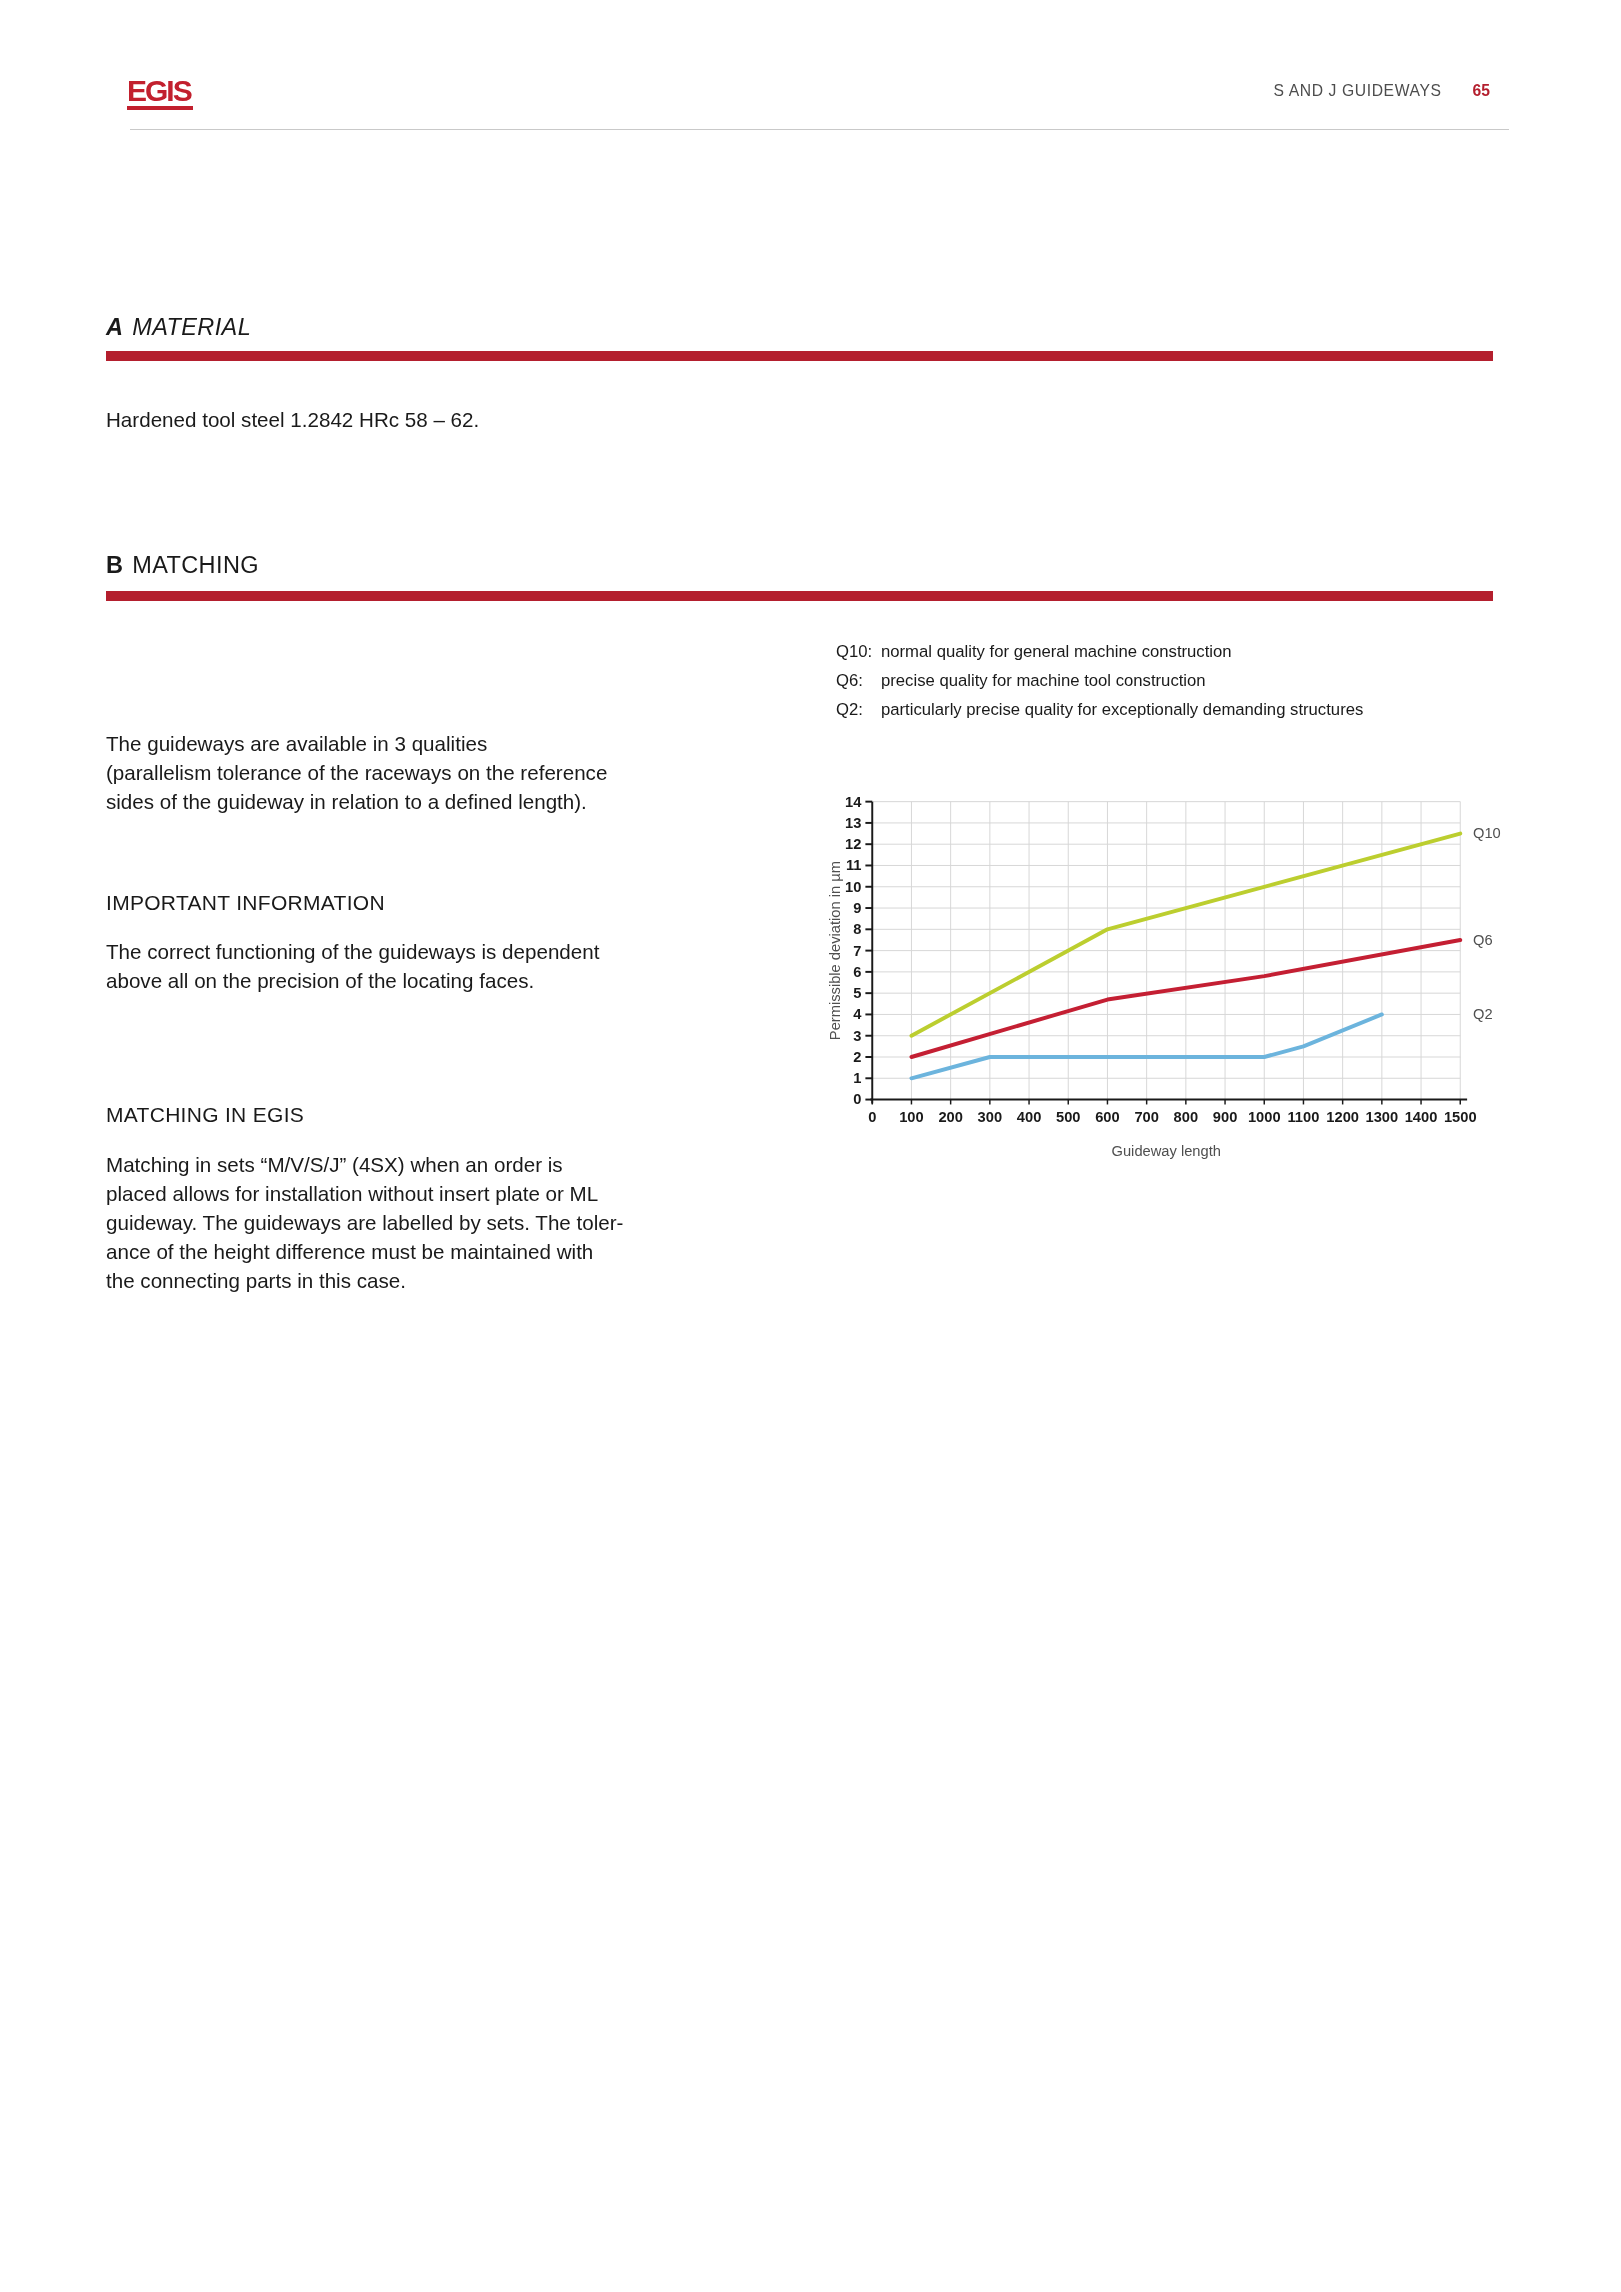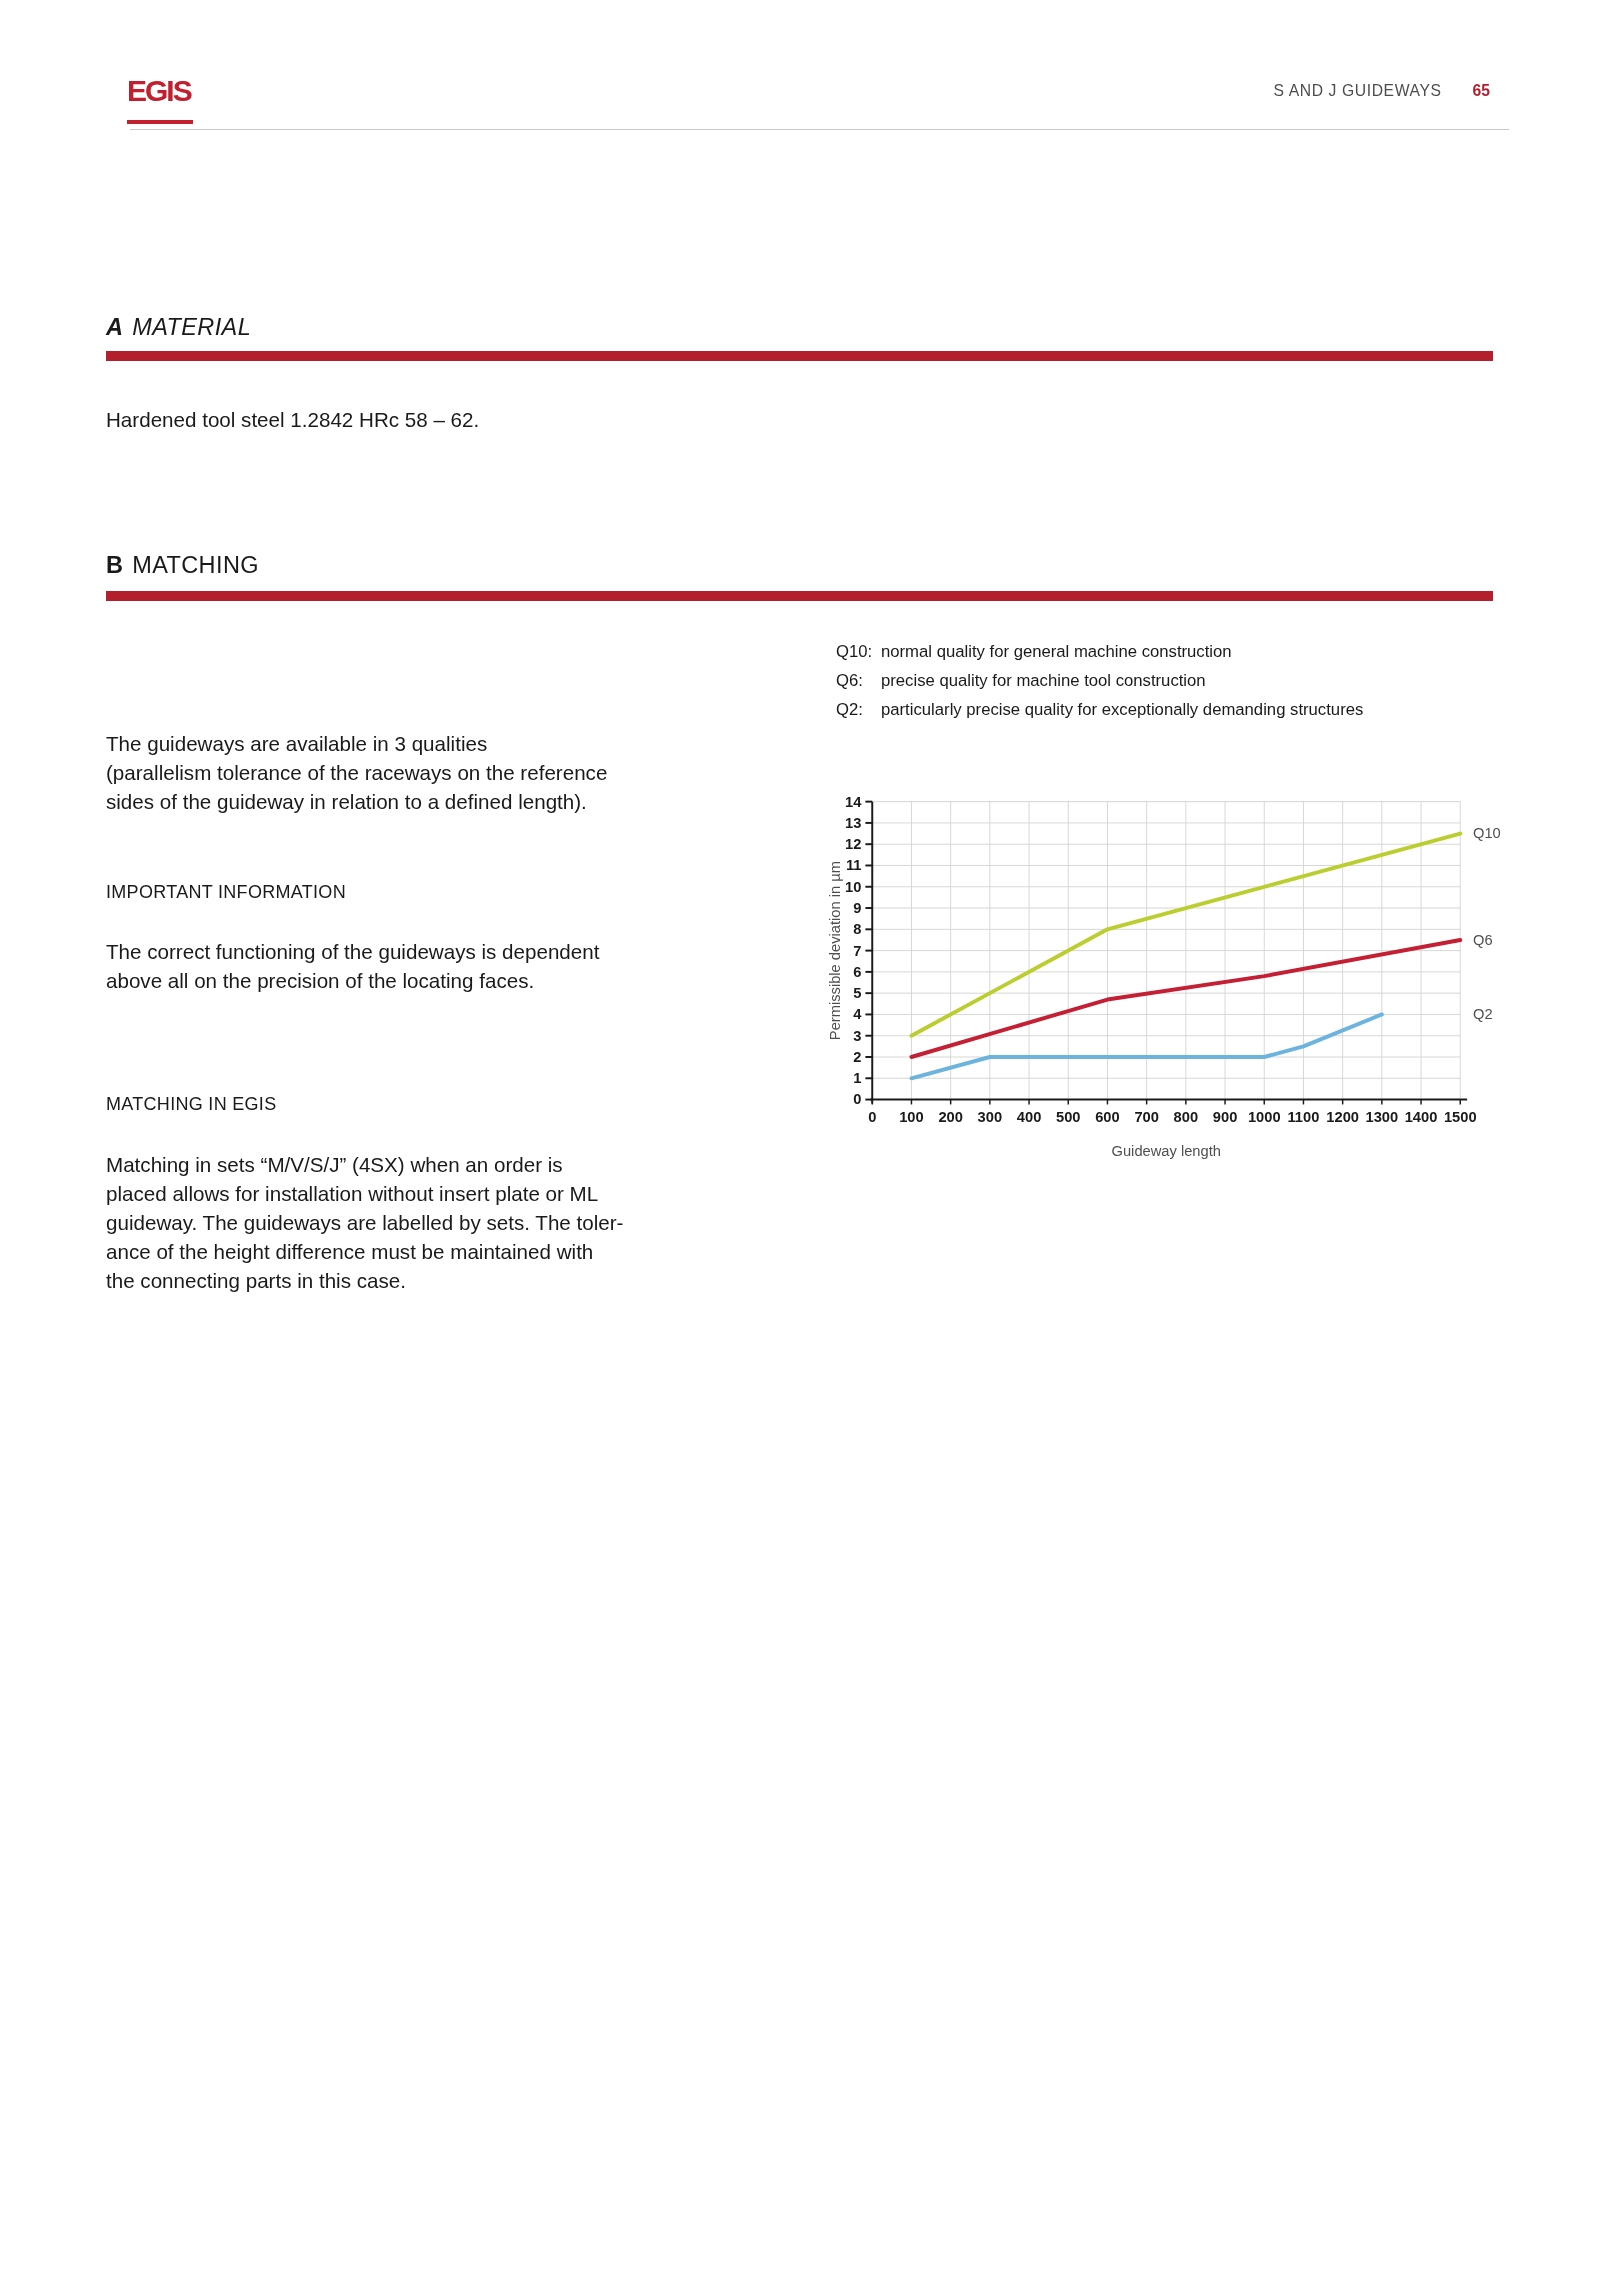--- a/index.html
+++ b/index.html
@@ -18,21 +18,21 @@
     overflow:hidden;
     color:var(--text);
   }
   
   .logo{
     position:absolute;left:127px;top:76px;
     display:inline-block;
     font-weight:bold;font-size:30px;line-height:1;
     letter-spacing:-2px;color:var(--logo-red);
     border-bottom:4.9px solid var(--logo-red);
-    padding:0 2px 14px 0;
+    padding:0 2px 0 0;
   }
   .header-right{
     position:absolute;top:82px;right:131px;
     display:flex;align-items:baseline;gap:31px;
   }
   .doc-title{font-size:15.7px;color:var(--muted);letter-spacing:0.6px;}
   .page-num{font-size:15.7px;font-weight:bold;color:var(--accent);}
   .header-divider{
     position:absolute;left:130px;top:129px;width:1379px;height:1px;
     background:#c9c9c9;
@@ -46,21 +46,21 @@
   .red-rule{
     position:absolute;left:106px;width:1387px;height:9.8px;
     background:var(--accent);
   }
   .body-text{
     font-size:20.6px;line-height:29px;color:var(--text);
     white-space:pre-line;
   }
   .sub-heading{
     position:absolute;left:106px;
-    font-size:18px;letter-spacing:0.3px;color:var(--text);
+    font-size:21px;letter-spacing:0.3px;color:var(--text);margin-top:9px;
   }
   
   .q-legend{position:absolute;left:836px;top:637px;}
   .q-row{display:flex;font-size:16.7px;line-height:29px;color:var(--text);}
   .q-row .q-label{width:45px;flex:0 0 45px;}
   
   .chart-wrap{position:absolute;left:828px;top:784px;width:701px;height:392px;}
   svg text{font-family:"Liberation Sans",sans-serif;}
 </style>
 </head>

